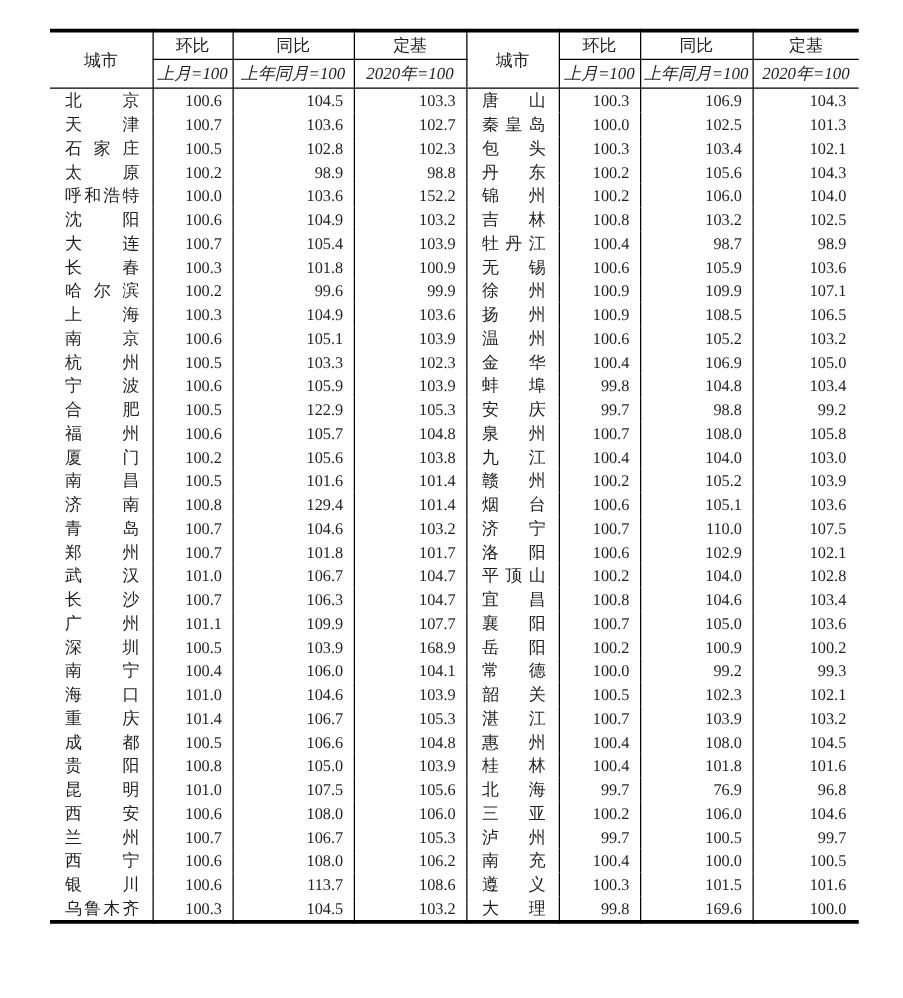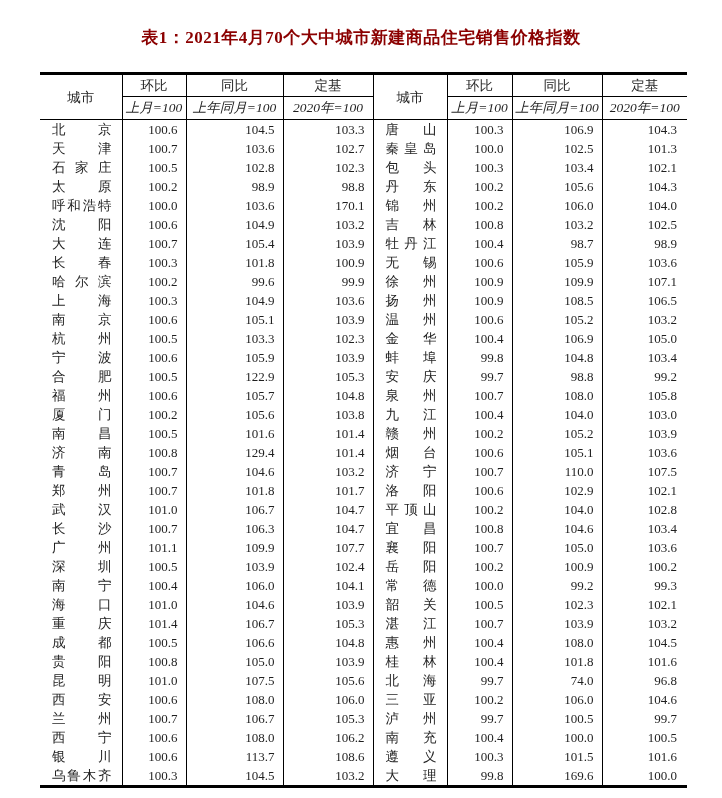--- a/index.html
+++ b/index.html
@@ -62,21 +62,20 @@
     text-align:right;
     padding-right:8px;
   }
   tbody td.c7{padding-right:10px;}
 </style>
 </head>
 <body>
 
 <div class="page">
 
-  <div class="table-title">表1：2021年4月70个大中城市新建商品住宅销售价格指数</div>
 
   <table class="price-index">
     <colgroup>
       <col style="width:82px">
         <col style="width:64px">
         <col style="width:97px">
         <col style="width:90px">
       <col style="width:74px">
         <col style="width:65px">
         <col style="width:90px">
@@ -140,21 +139,21 @@
           <td class="num c3">98.8</td>
           <td class="city c4">丹东</td>
           <td class="num c5">100.2</td>
           <td class="num c6">105.6</td>
           <td class="num c7">104.3</td>
         </tr>
         <tr>
           <td class="city c0">呼和浩特</td>
           <td class="num c1">100.0</td>
           <td class="num c2">103.6</td>
-          <td class="num c3">170.1</td>
+          <td class="num c3">152.2</td>
           <td class="city c4">锦州</td>
           <td class="num c5">100.2</td>
           <td class="num c6">106.0</td>
           <td class="num c7">104.0</td>
         </tr>
         <tr>
           <td class="city c0">沈阳</td>
           <td class="num c1">100.6</td>
           <td class="num c2">104.9</td>
           <td class="num c3">103.2</td>
@@ -330,21 +329,21 @@
           <td class="num c3">107.7</td>
           <td class="city c4">襄阳</td>
           <td class="num c5">100.7</td>
           <td class="num c6">105.0</td>
           <td class="num c7">103.6</td>
         </tr>
         <tr>
           <td class="city c0">深圳</td>
           <td class="num c1">100.5</td>
           <td class="num c2">103.9</td>
-          <td class="num c3">102.4</td>
+          <td class="num c3">168.9</td>
           <td class="city c4">岳阳</td>
           <td class="num c5">100.2</td>
           <td class="num c6">100.9</td>
           <td class="num c7">100.2</td>
         </tr>
         <tr>
           <td class="city c0">南宁</td>
           <td class="num c1">100.4</td>
           <td class="num c2">106.0</td>
           <td class="num c3">104.1</td>
@@ -393,21 +392,21 @@
           <td class="num c6">101.8</td>
           <td class="num c7">101.6</td>
         </tr>
         <tr>
           <td class="city c0">昆明</td>
           <td class="num c1">101.0</td>
           <td class="num c2">107.5</td>
           <td class="num c3">105.6</td>
           <td class="city c4">北海</td>
           <td class="num c5">99.7</td>
-          <td class="num c6">74.0</td>
+          <td class="num c6">76.9</td>
           <td class="num c7">96.8</td>
         </tr>
         <tr>
           <td class="city c0">西安</td>
           <td class="num c1">100.6</td>
           <td class="num c2">108.0</td>
           <td class="num c3">106.0</td>
           <td class="city c4">三亚</td>
           <td class="num c5">100.2</td>
           <td class="num c6">106.0</td>

